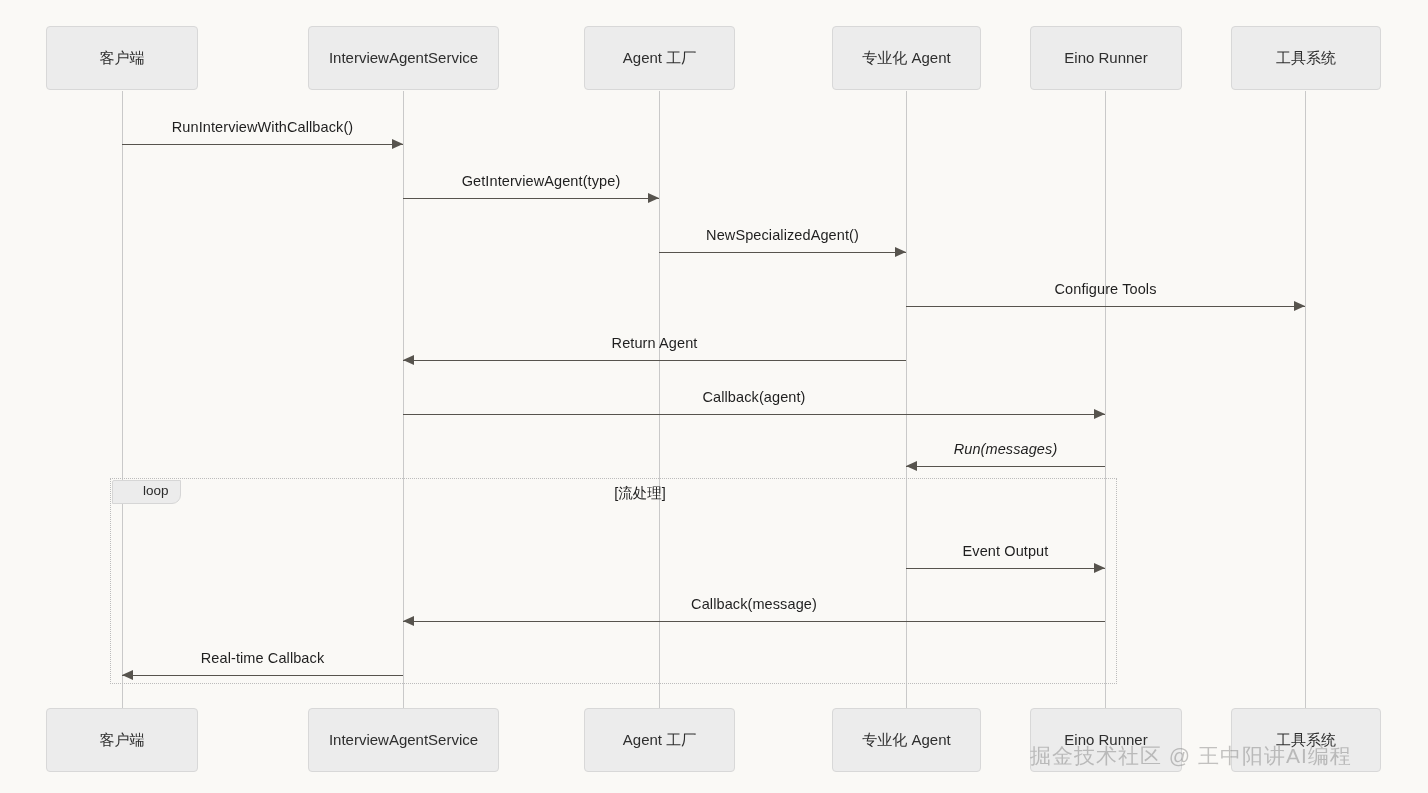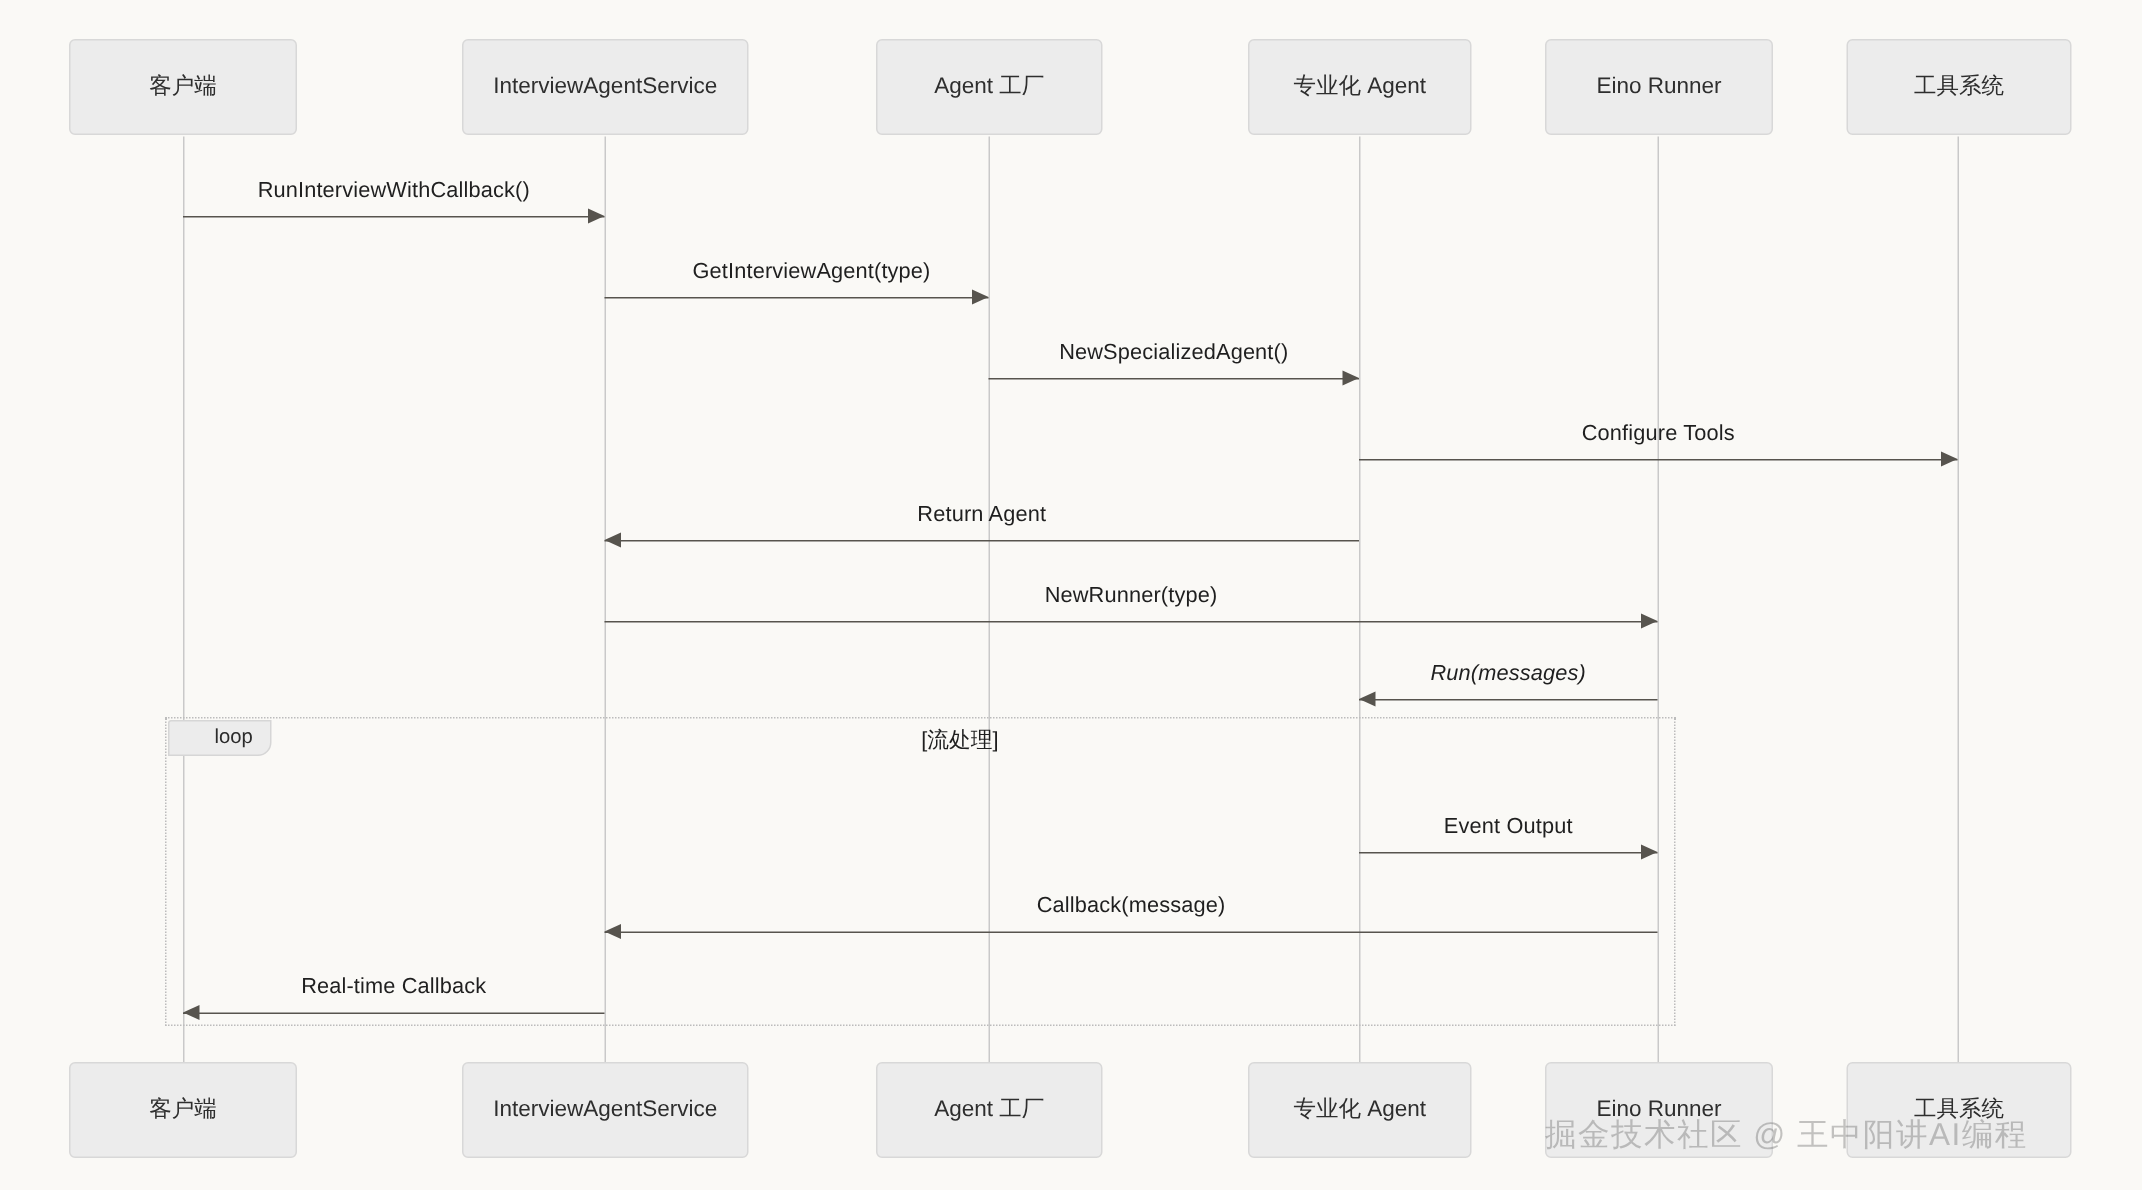--- a/index.html
+++ b/index.html
@@ -146,21 +146,21 @@
       <div class="arrow-head right" style="top: 247px; left: 895px;"></div>
       <div class="msg-label" style="left: 782.5px; top: 227px;">NewSpecializedAgent()</div>
       <div class="msg-line" style="left: 906px; top: 306px; width: 399px;"></div>
       <div class="arrow-head right" style="top: 301px; left: 1294px;"></div>
       <div class="msg-label" style="left: 1105.5px; top: 281px;">Configure Tools</div>
       <div class="msg-line" style="left: 403px; top: 360px; width: 503px;"></div>
       <div class="arrow-head left" style="top: 355px; left: 403px;"></div>
       <div class="msg-label" style="left: 654.5px; top: 335px;">Return Agent</div>
       <div class="msg-line" style="left: 403px; top: 414px; width: 702px;"></div>
       <div class="arrow-head right" style="top: 409px; left: 1094px;"></div>
-      <div class="msg-label" style="left: 754px; top: 389px;">NewRunner(type)</div>
+      <div class="msg-label" style="left: 754px; top: 389px;">Callback(agent)</div>
       <div class="msg-line" style="left: 906px; top: 466px; width: 199px;"></div>
       <div class="arrow-head left" style="top: 461px; left: 906px;"></div>
       <div class="msg-label" style="left: 1005.5px; top: 441px; font-style: italic;">Run(messages)</div>
       <div class="msg-line" style="left: 906px; top: 568px; width: 199px;"></div>
       <div class="arrow-head right" style="top: 563px; left: 1094px;"></div>
       <div class="msg-label" style="left: 1005.5px; top: 543px;">Event Output</div>
       <div class="msg-line" style="left: 403px; top: 621px; width: 702px;"></div>
       <div class="arrow-head left" style="top: 616px; left: 403px;"></div>
       <div class="msg-label" style="left: 754px; top: 596px;">Callback(message)</div>
       <div class="msg-line" style="left: 122px; top: 675px; width: 281px;"></div>

